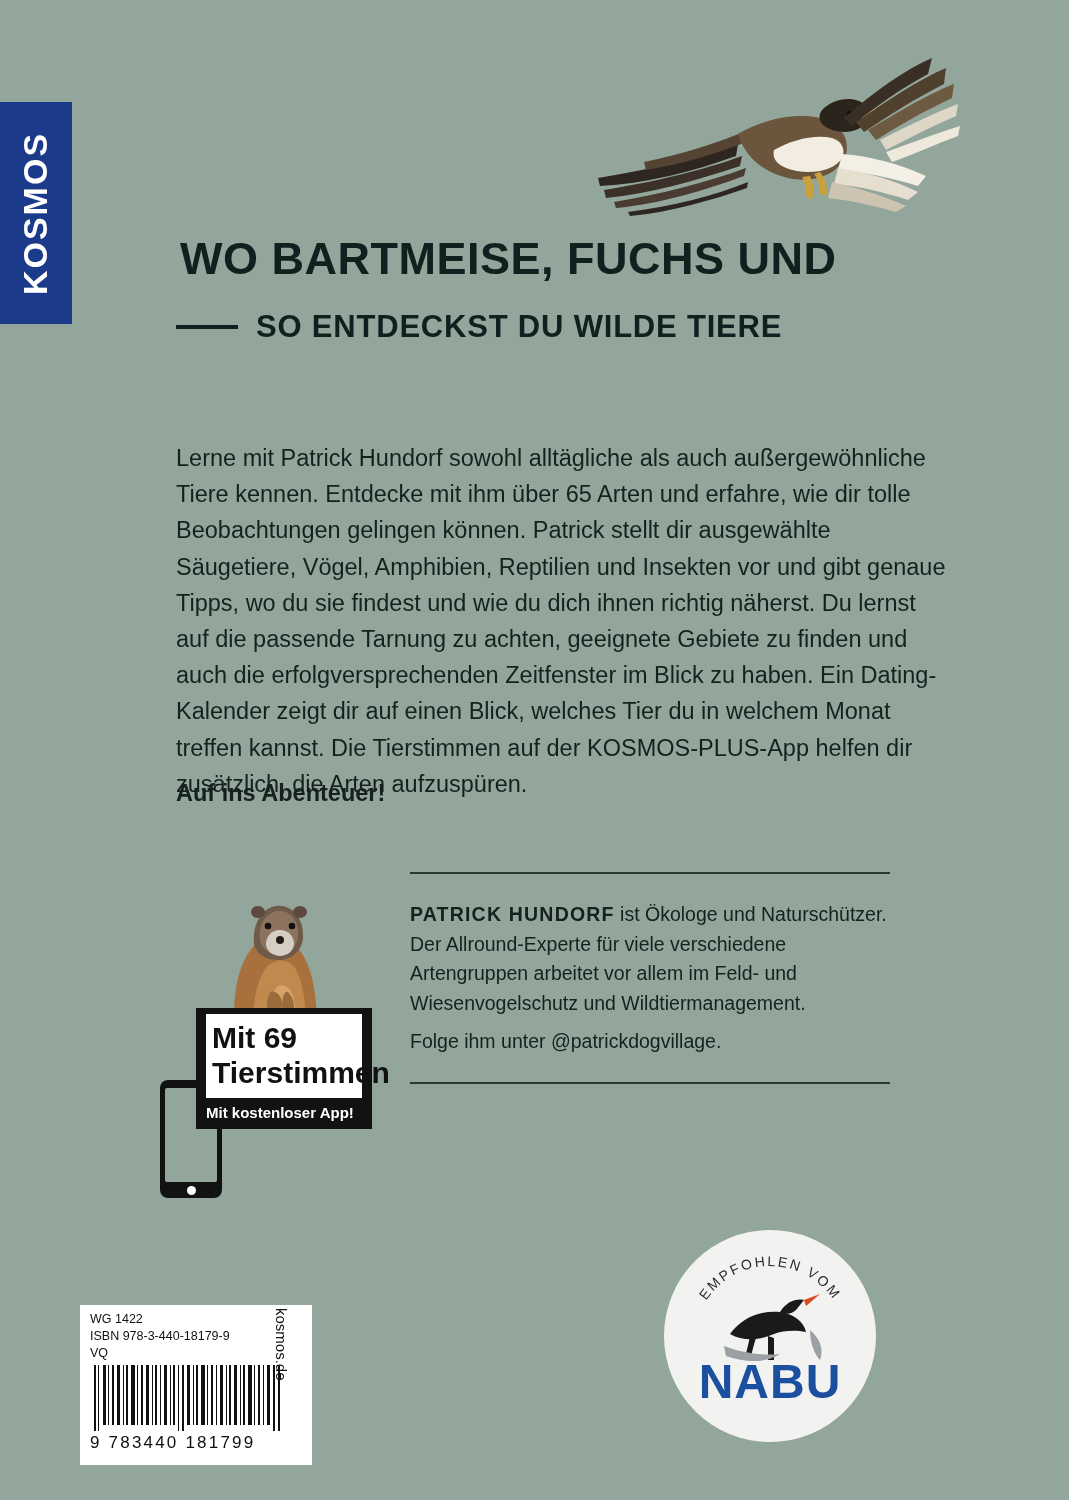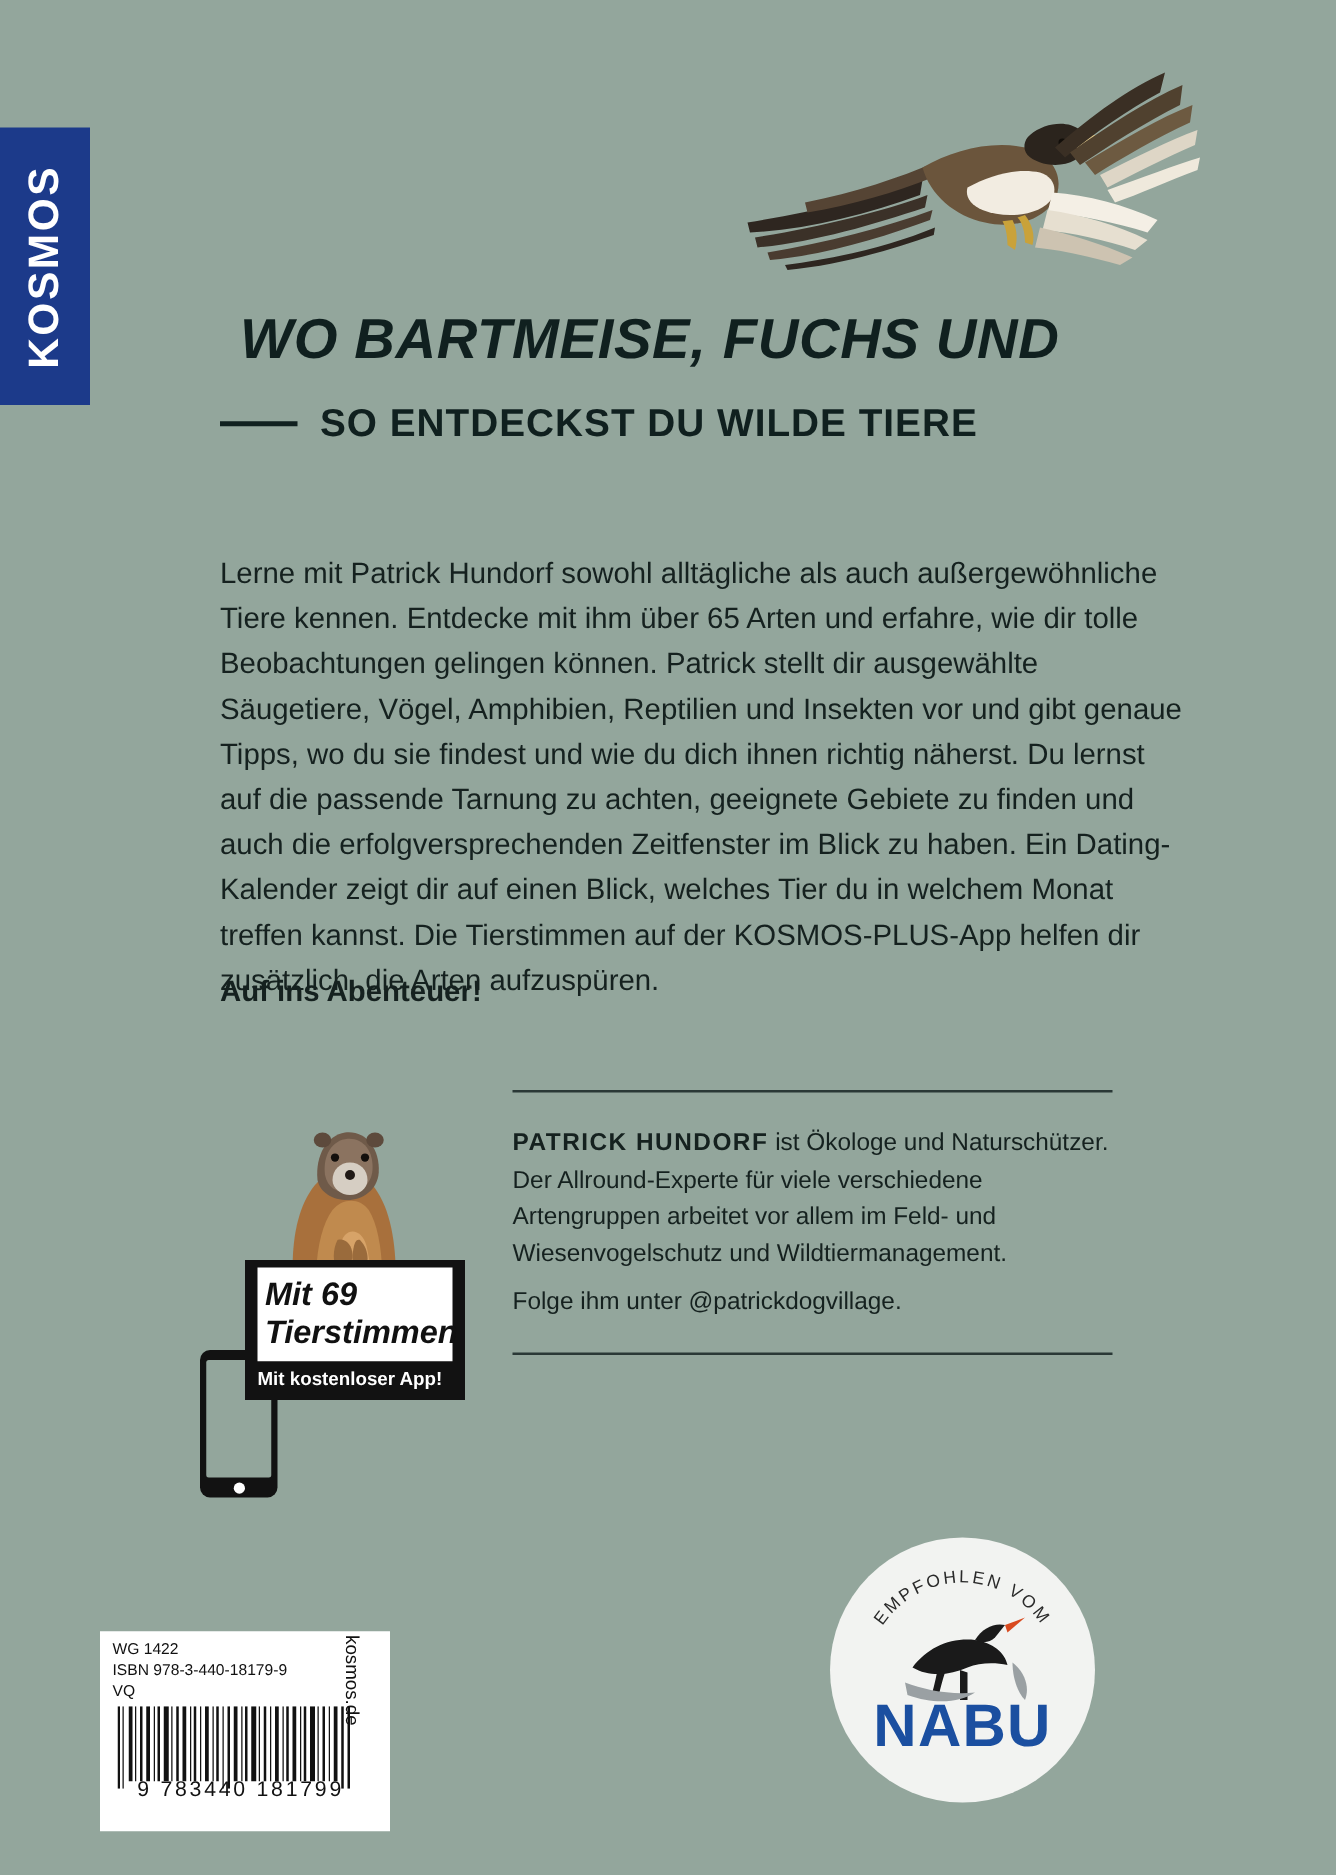--- a/index.html
+++ b/index.html
@@ -52,23 +52,22 @@
     left: 176px;
     top: 228px;
     width: 800px;
   }
   .main-title {
     font-size: 45px;
     font-weight: bold;
     letter-spacing: 0.5px;
     line-height: 1.18;
     color: #10201f;
-    margin: 16px;
+    margin: 4px;
     text-transform: uppercase;
-    font-style: italic;
   }
   .subtitle-row {
     display: flex;
     align-items: center;
     margin-top: 24px;
     font-weight: bold;
   }
   .subtitle-rule {
     width: 62px;
     height: 4px;
@@ -124,26 +123,25 @@
   }
   .plus-sticker .plus-head {
     font-size: 21px;
     font-weight: bold;
     letter-spacing: 0.4px;
     margin-bottom: 6px;
   }
   .plus-sticker .plus-mid {
     background: #ffffff;
     color: #111111;
-    font-size: 26px;
+    font-size: 30px;
     font-weight: bold;
     line-height: 1.17;
     padding: 6px 6px 8px 6px;
     margin-bottom: 6px;
-    font-style: italic;
   }
   .plus-sticker .plus-foot {
     font-size: 15px;
     font-weight: bold;
   }
 
   
   .phone {
     position: absolute;
     left: 160px;
@@ -246,26 +244,25 @@
   .barcode-bars {
     position: absolute;
     left: 14px;
     top: 60px;
     width: 190px;
     height: 66px;
   }
   .barcode-digits {
     position: absolute;
     left: 10px;
-    top: 117px;
+    top: 128px;
     width: 205px;
     font-size: 17px;
     letter-spacing: 2.2px;
     color: #111111;
-    text-align: center;
   }
   .kosmos-url {
     position: absolute;
     left: 290px;
     top: 1308px;
     font-size: 15px;
     color: #111111;
     transform: rotate(90deg);
     transform-origin: left top;
     white-space: nowrap;

